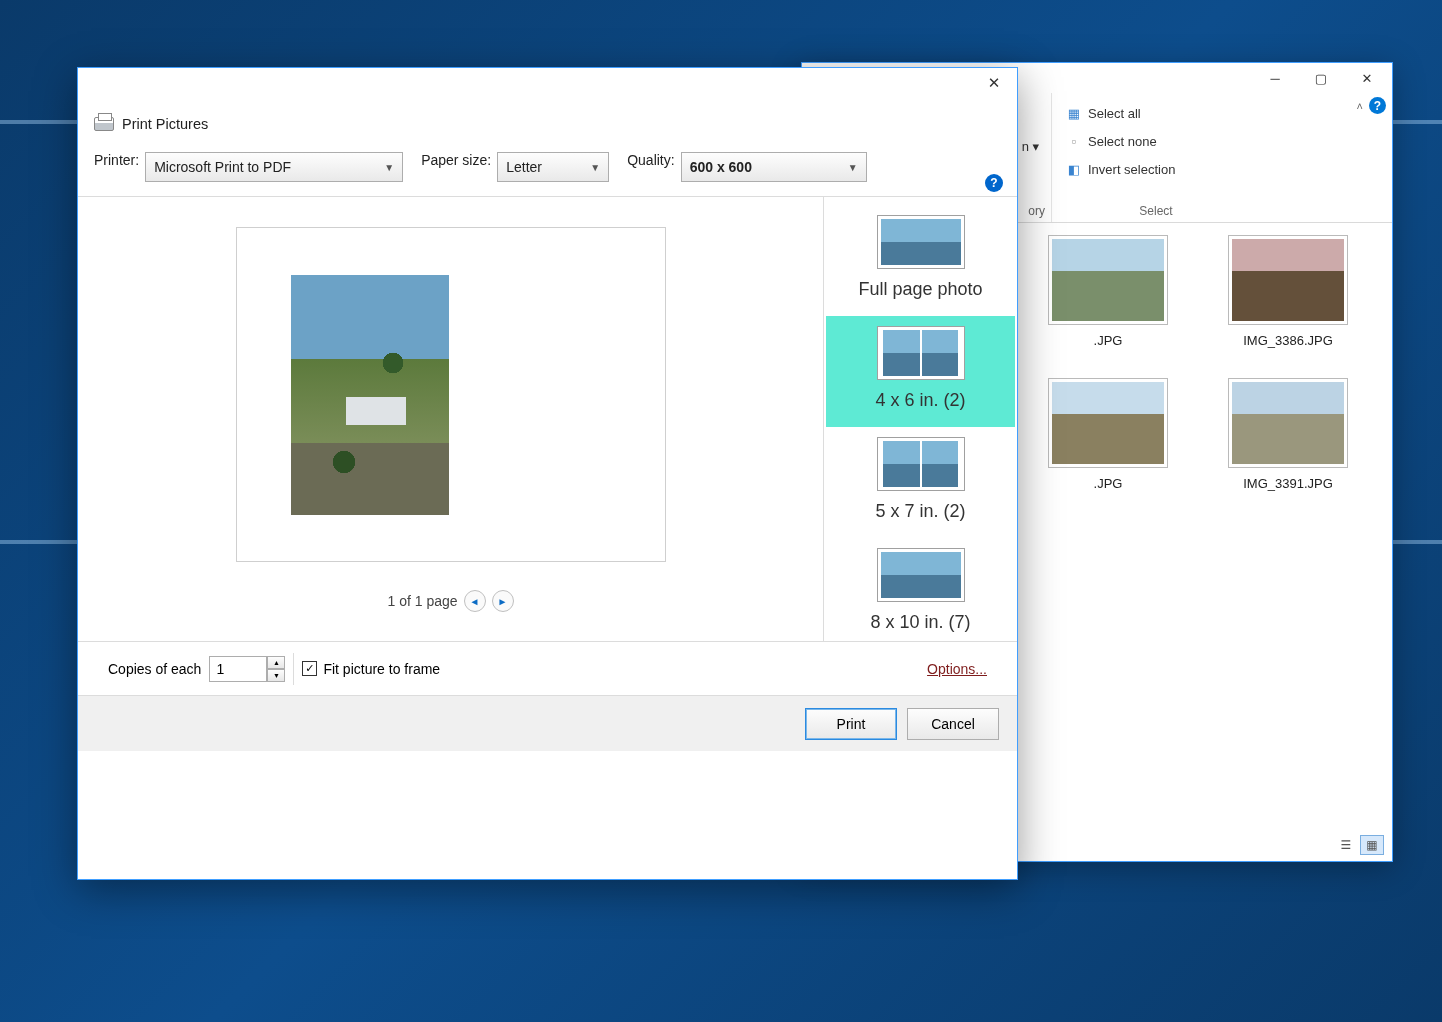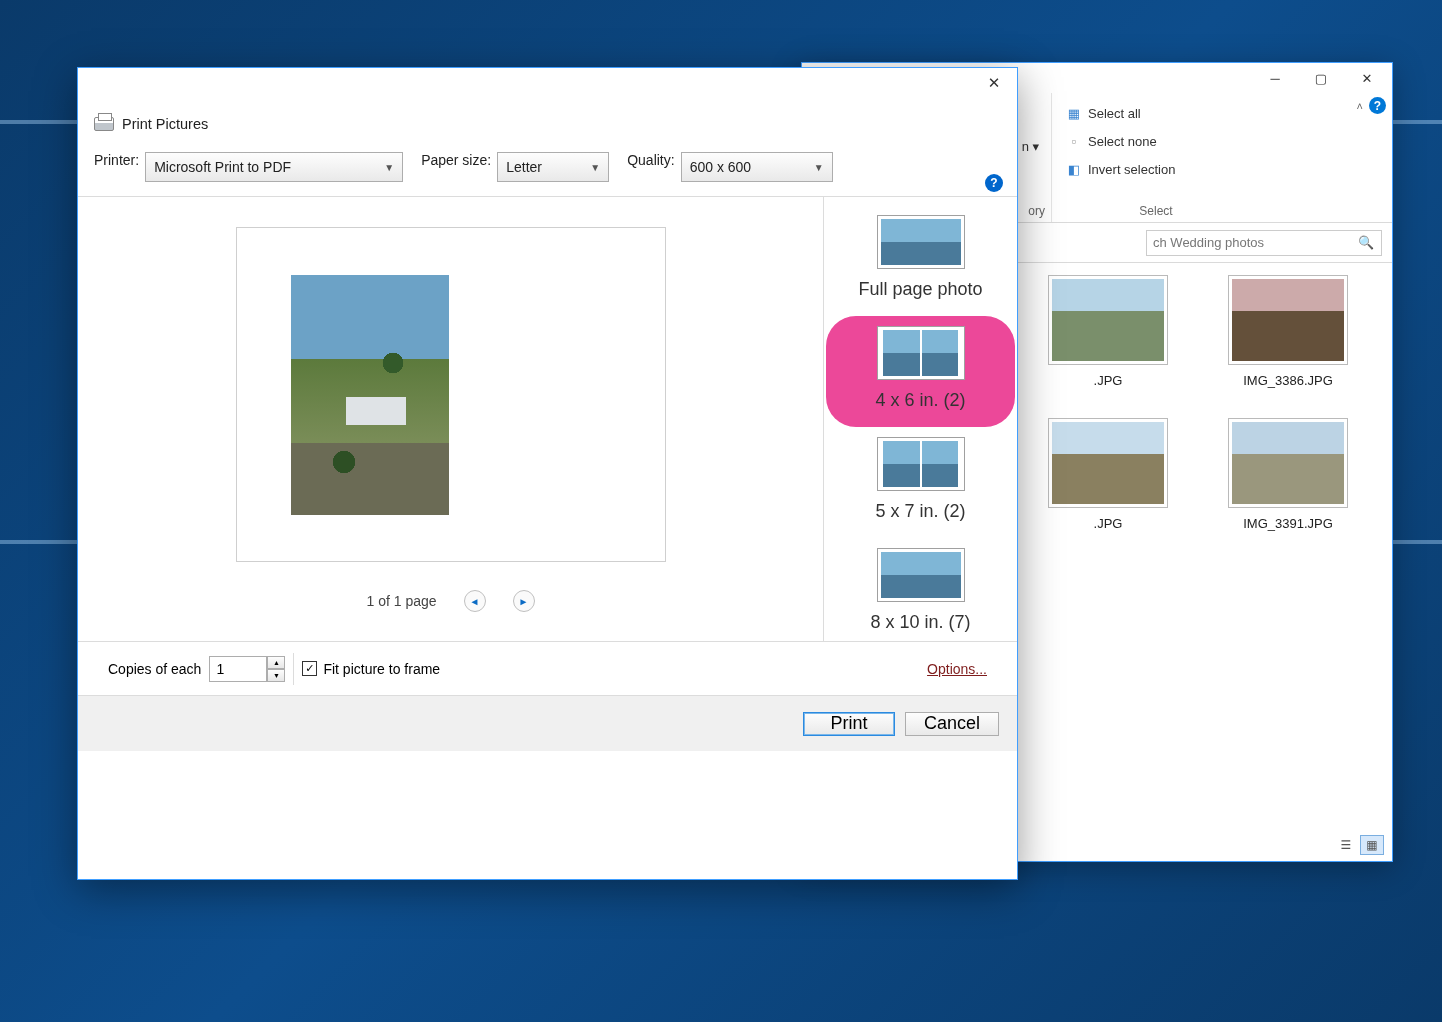--- a/index.html
+++ b/index.html
@@ -52,55 +52,55 @@
 .dlg-header { padding: 48px 0 0 16px; display:flex; align-items:center; gap:8px; font-size:14.5px; color:#222;}
 .printer-icon{ width:20px; height:14px; background:linear-gradient(#fff 40%, #c0c6cc 40%); border:1px solid #888; border-radius:2px; position:relative;}
 .printer-icon::after{content:""; position:absolute; left:3px; top:-5px; width:12px; height:6px; background:#fff; border:1px solid #888;}
 
 .dlg-banner { margin-top:28px; background:linear-gradient(#eaf1f9, #d3e1f0); border-top:2px solid #c0d0e0; border-bottom:1px solid #c0d0e0; padding:20px 40px 24px; color:#1a4f7a; font-size:22px;}
 
 .opts-row { display:flex; gap:18px; padding: 20px 16px 14px 16px; align-items:flex-end; position:relative;}
 .opt-col { display:flex; flex-direction:row; gap:6px; font-size:14px; color:#222;}
 .opt-select{ height:30px; border:1px solid #adadad; background:linear-gradient(#fdfdfd,#e9e9e9); padding:0 26px 0 8px; font-size:14px; color:#222; display:flex; align-items:center; position:relative;}
 .opt-select .chev{ position:absolute; right:8px; color:#555; font-size:10px;}
-.w-printer{ width:258px;} .w-paper{ width:112px;} .w-qual{ width:152px;}
+.w-printer{ width:258px;} .w-paper{ width:112px;} .w-qual{ width:186px;font-weight:bold;}
 .help-circle{ position:absolute; right:14px; top:42px; width:18px; height:18px; border-radius:50%; background:#0066cc; color:#fff; font-size:12px; font-weight:bold; display:flex; align-items:center; justify-content:center;}
 
 .main-row{ display:flex; border-top:1px solid #dcdcdc; height:445px;}
 .preview-col{ flex:1; display:flex; flex-direction:column; align-items:center;}
 .layout-col{ width:194px; border-left:1px solid #dcdcdc; overflow-y:scroll; padding:8px 2px; }
 
 .page-sheet{ width:430px; height:335px; border:1px solid #cfcfcf; margin-top:30px; display:flex; align-items:center; justify-content:flex-start; padding-left:54px;}
 .photo{ width:158px; height:240px; background:linear-gradient(#6ca2c6 0%, #6ca2c6 35%, #5c7a3c 35%, #7a8d58 70%, #6b6b55 70%); position:relative; overflow:hidden;}
 .photo .tree{ position:absolute; left:40px; bottom:40px; width:26px; height:26px; background:radial-gradient(circle,#2d4f24 60%, transparent 62%);}
 .photo .tree2{ position:absolute; left:90px; bottom:140px; width:24px; height:24px; background:radial-gradient(circle,#335a2a 60%, transparent 62%);}
 .photo .bldg{ position:absolute; left:55px; bottom:90px; width:60px; height:28px; background:#dfe3e6;}
 
-.pager{ margin-top:28px; display:flex; align-items:center; gap:27px; color:#444; font-size:14px;}
+.pager{ margin-top:28px; display:flex; align-items:center; gap:6px; color:#444; font-size:14px;}
 .nav-btn{ width:22px; height:22px; border:1px solid #c0c0c0; border-radius:50%; display:flex; align-items:center; justify-content:center; font-size:10px; color:#0b6bc4; background:#fafafa;}
 
 .layout-item{ text-align:center; padding:10px 4px 16px; font-size:18px; color:#333; cursor:default;}
-.layout-item.sel{ background:#ec4899;border-radius:30px;}
+.layout-item.sel{ background:#5eead4;}
 .layout-thumb{ width:88px; height:54px; border:1px solid #a0a0a0; margin:0 auto 10px; box-shadow:0 0 0 4px #fff inset; display:flex; align-items:center; justify-content:center; gap:2px; background:#fff; padding:3px;}
 .mini{ background:linear-gradient(#7fb6d6 50%, #4a7a9a 50%);}
 .mini.full{ width:100%; height:100%;}
 .mini.half{ width:46%; height:100%;}
 
 .copies-row{ height:54px; border-top:1px solid #dcdcdc; display:flex; align-items:center; padding:0 30px; gap:8px; font-size:14px;}
 .copies-input{ display:flex; align-items:stretch; }
 .copies-input input{ width:58px; height:26px; border:1px solid #adadad; padding:0 6px; font-size:14px;}
 .spin{ display:flex; flex-direction:column; width:18px;}
 .spin button{ flex:1; border:1px solid #adadad; background:linear-gradient(#fdfdfd,#e7e7e7); font-size:7px; line-height:1; padding:0;}
 .vsep{ width:1px; height:32px; background:#dcdcdc;}
 .chk{ display:flex; align-items:center; gap:6px;}
 .chk-box{ width:15px; height:15px; border:1px solid #333; display:flex; align-items:center; justify-content:center; font-size:11px;}
 .options-link{ margin-left:auto; color:#7f1d1d; text-decoration:underline;}
 
 .btn-row{ height:56px; background:#f0f0f0; border-top:1px solid #dcdcdc; display:flex; align-items:center; justify-content:flex-end; gap:10px; padding-right:18px;}
-.dlg-btn{ min-width:92px; height:24px; border:1px solid #adadad; background:linear-gradient(#fdfdfd,#e9e9e9); font-size:18px; padding:0 18px;}
+.dlg-btn{ min-width:92px; height:32px; border:1px solid #adadad; background:linear-gradient(#fdfdfd,#e9e9e9); font-size:14px; padding:0 18px;}
 .dlg-btn.primary{ border:1px solid #2b8ae0; box-shadow:0 0 0 1px #7ab7ea inset; }
 
 
 .layout-col::-webkit-scrollbar{ width:17px;}
 .layout-col::-webkit-scrollbar-track{ background:#f0f0f0;}
 .layout-col::-webkit-scrollbar-thumb{ background:#c2c2c2; border:1px solid #a6a6a6;}
 .layout-col::-webkit-scrollbar-button{ height:17px; background:#f0f0f0; border:1px solid #ddd;}
 </style>
 </head>
 <body>
@@ -130,26 +130,20 @@
       </div>
       <div class="select-row">
         <span class="select-icon" style="color:#999;">▫</span>
         <span>Select none</span>
       </div>
       <div class="select-row">
         <span class="select-icon">◧</span>
         <span>Invert selection</span>
       </div>
       <div class="ribbon-caption">Select</div>
-    </div>
-  </div>
-  <div class="search-row">
-    <div class="search-box">
-      <span class="q">ch Wedding photos</span>
-      <span class="mag-icon">🔍</span>
     </div>
   </div>
   <div class="files-area">
     <div class="file-item">
       <div class="file-thumb t1"></div>
       <div>.JPG</div>
     </div>
     <div class="file-item">
       <div class="file-thumb t2"></div>
       <div>IMG_3386.JPG</div>

